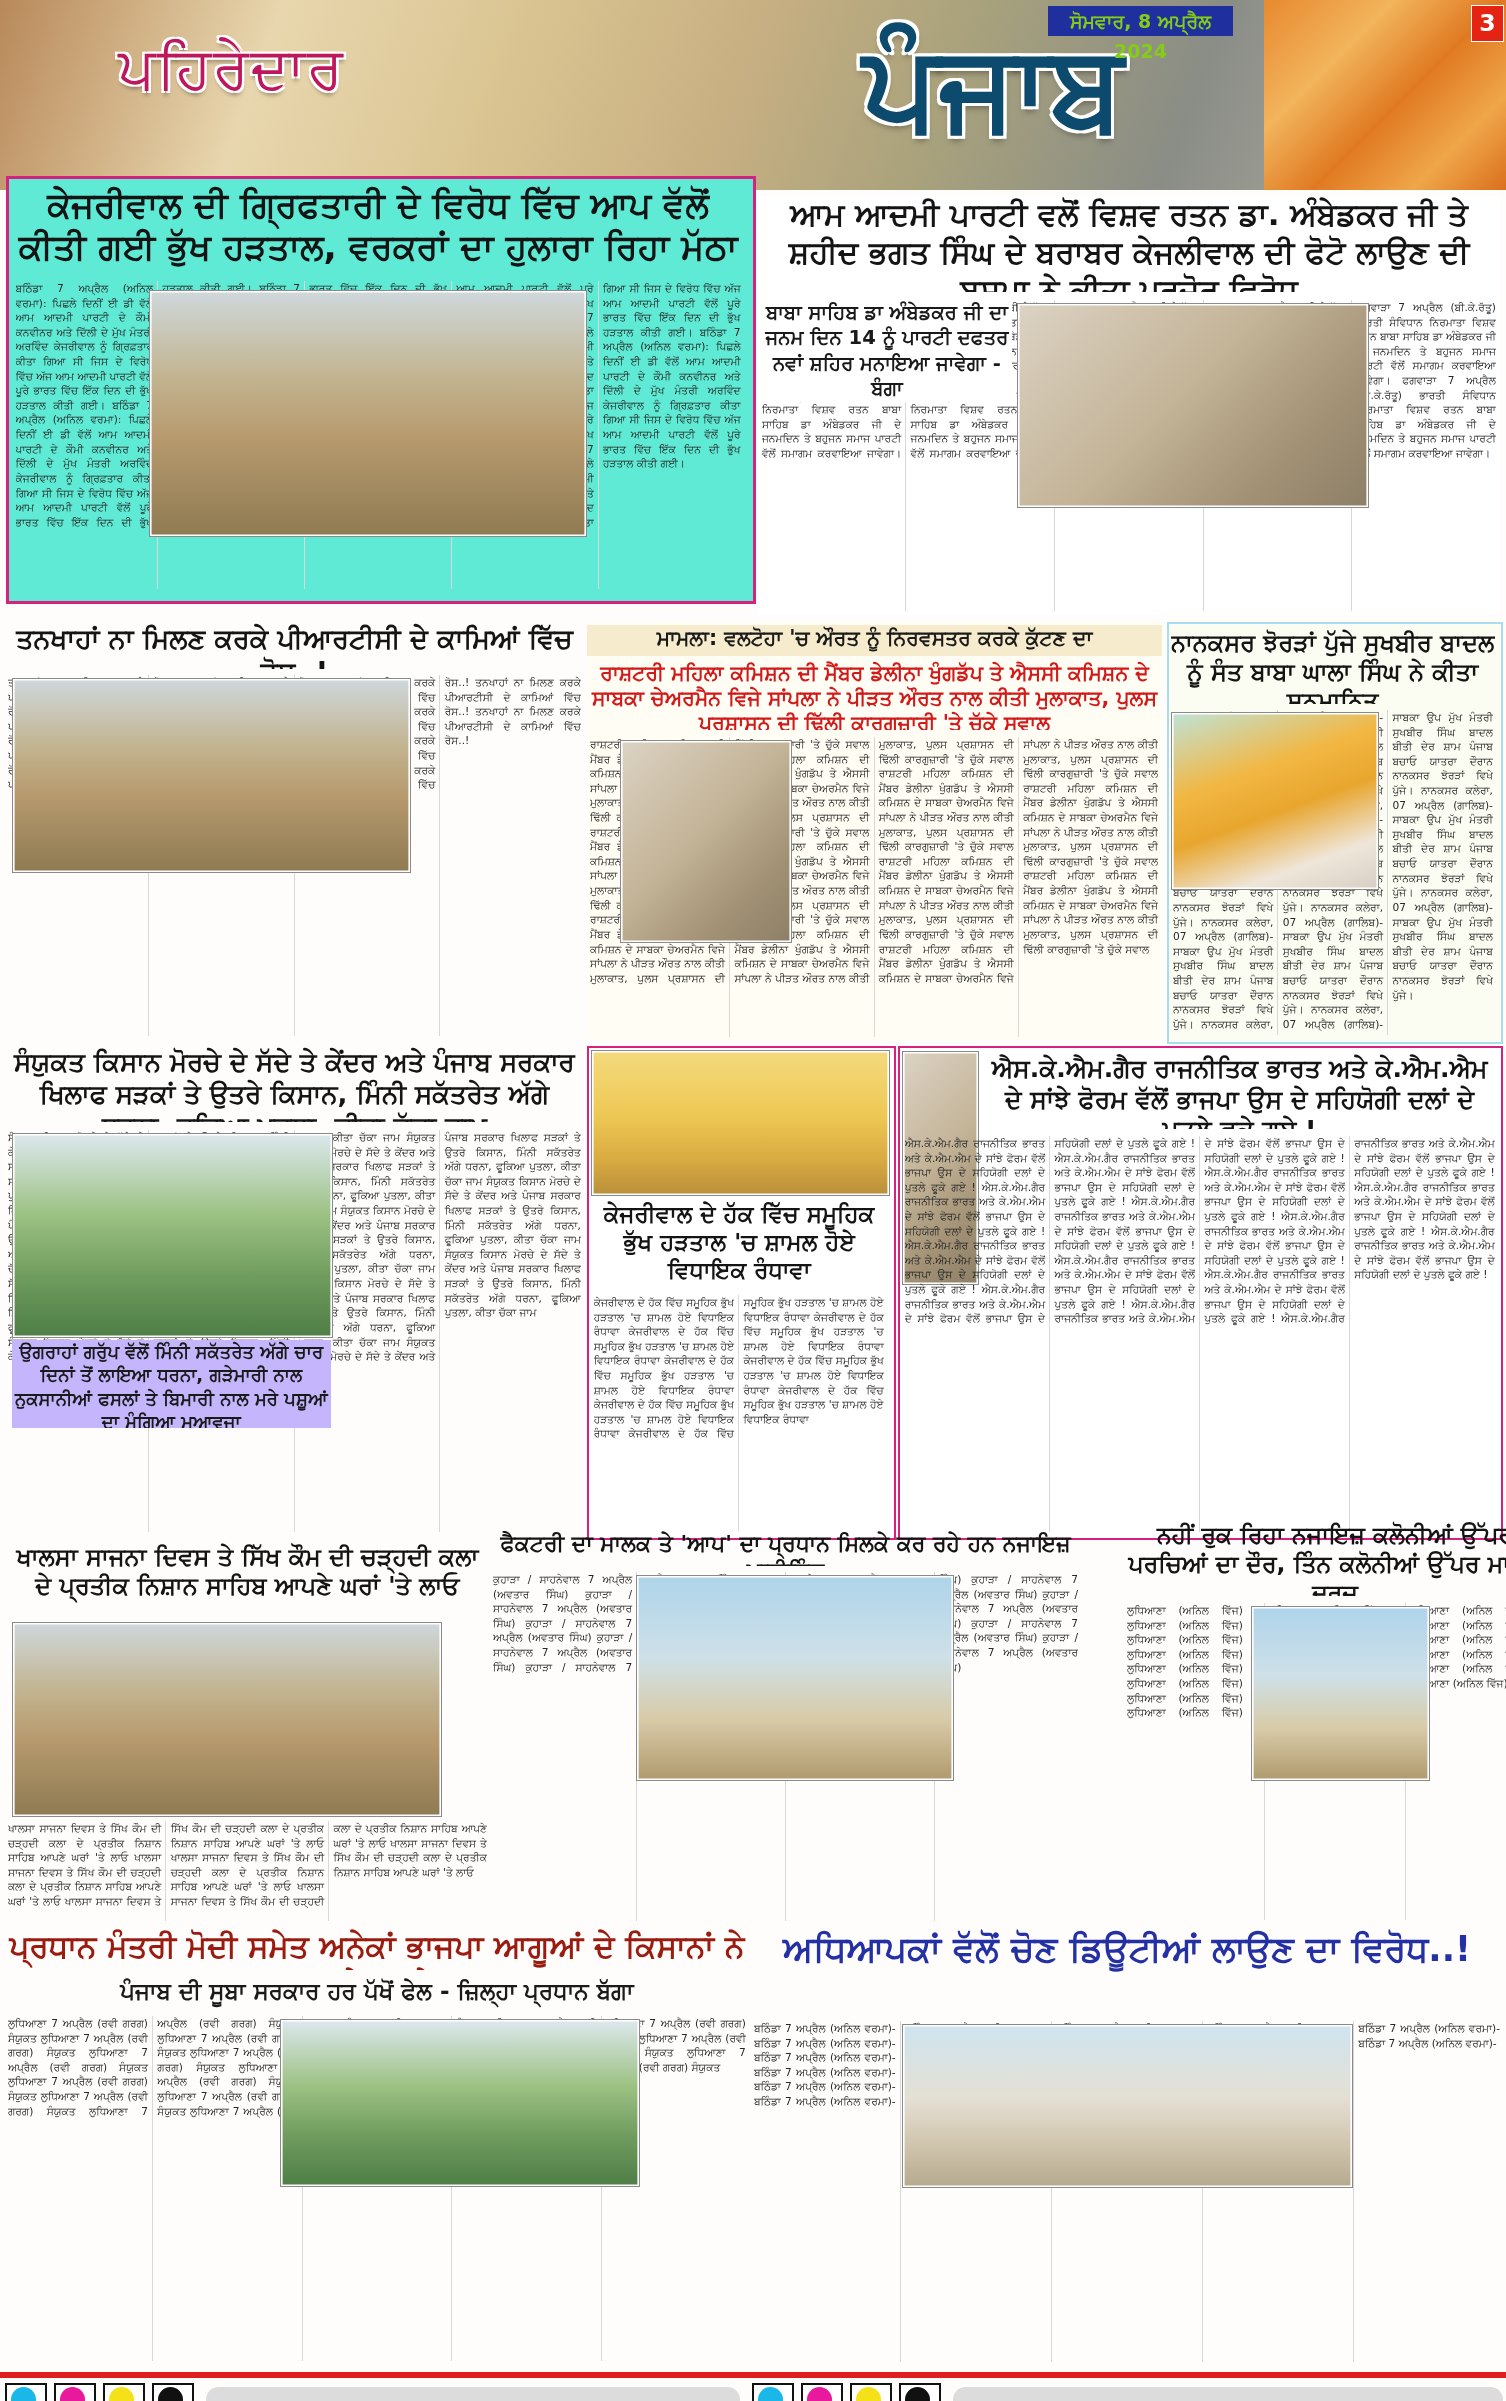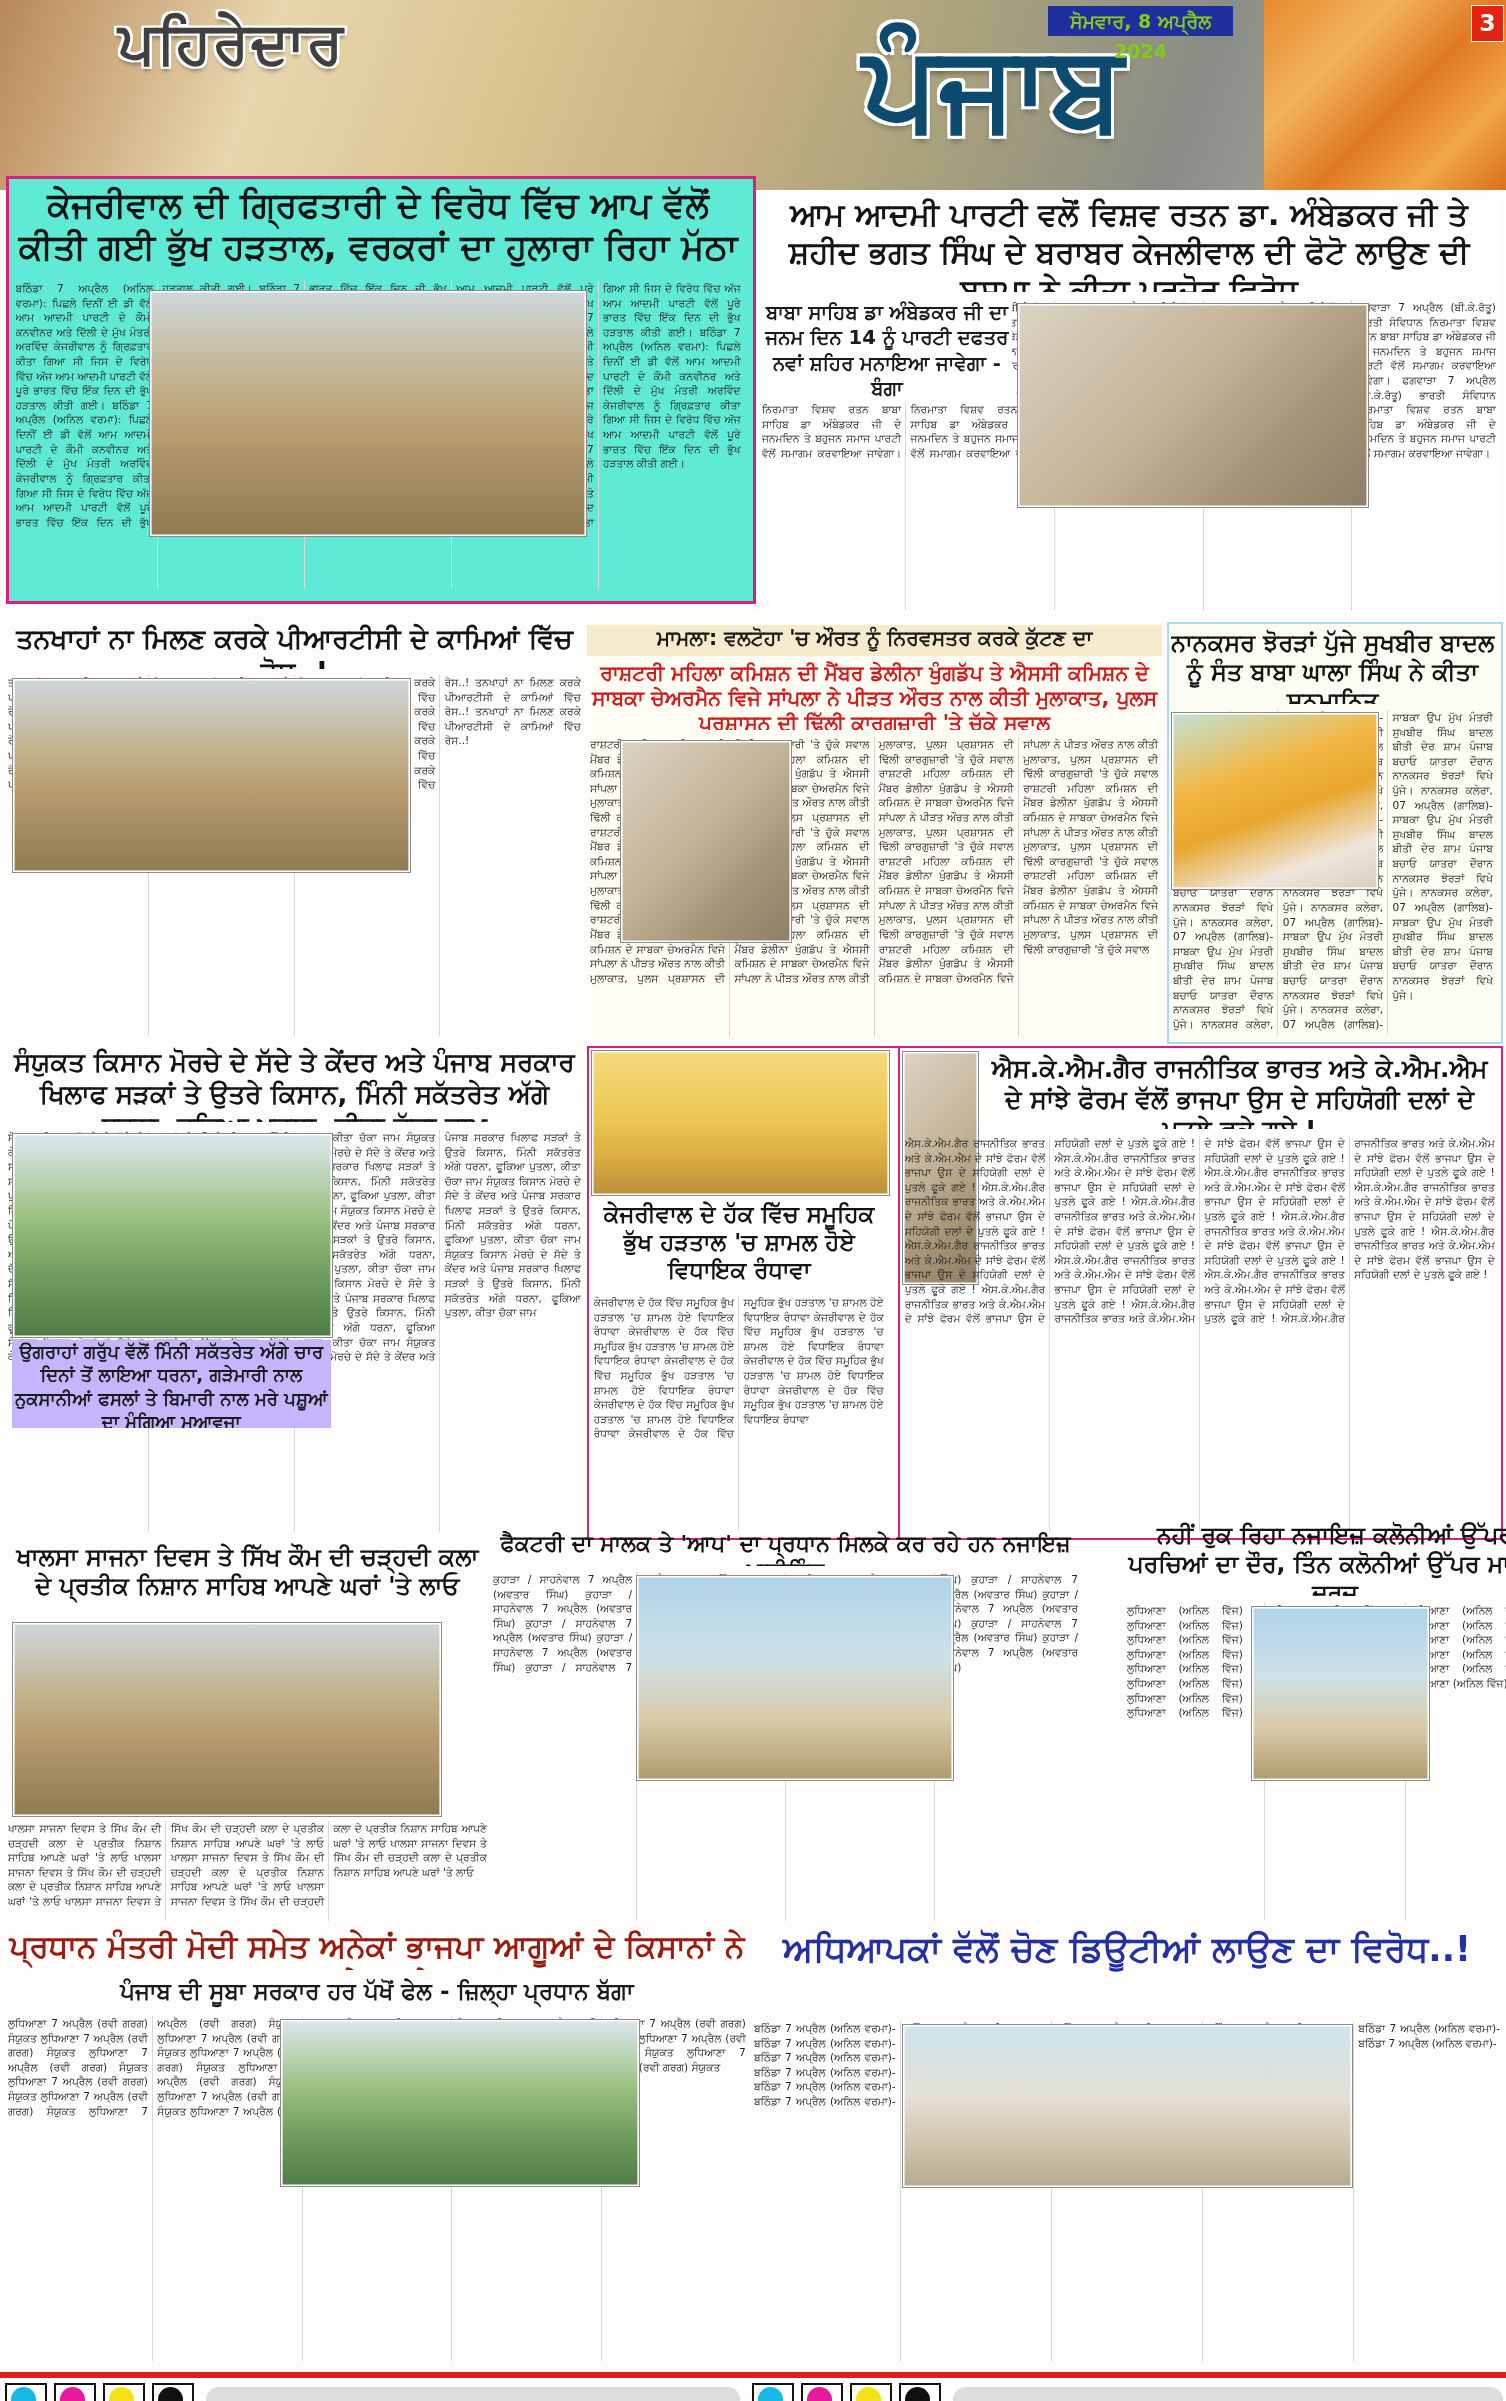--- a/index.html
+++ b/index.html
@@ -1,22 +1,22 @@
 <!DOCTYPE html>
 <html style="font-size:12.6px"><head>
 <meta charset="utf-8">
 <style>
   html,body{margin:0;padding:0;background:#ffffff;}
   .page{position:relative;width:1506px;height:2401px;background:#fffdfb;overflow:hidden;
         font-family:"DejaVu Sans",sans-serif;color:#1a1a1a;}
   .abs{position:absolute;}
   
   .masthead-art{background:linear-gradient(110deg,#b8895a 0%,#e8d6ae 18%,#d9c491 34%,#c9b083 48%,#a9a27c 62%,#8a8d86 78%,#b9b6ac 100%);}
-  .masthead-logo{font-size:58px;font-weight:bold;color:#404040;letter-spacing:1.6px;
-      text-shadow:-2.4px -2.4px 0 #fff,2.4px -2.4px 0 #fff,-2.4px 2.4px 0 #fff,2.4px 2.4px 0 #fff,0 3.9px 4.7px rgba(0,0,0,.4);}
+  .masthead-logo{font-size:58px;font-weight:normal;color:#be185d;letter-spacing:1.6px;
+      text-shadow:-2.4px -2.4px 0 #fff,2.4px -2.4px 0 #fff,-2.4px 2.4px 0 #fff,2.4px 2.4px 0 #fff,0 3.9px 4.7px rgba(0,0,0,.4);margin-top:25px;}
   .punjab-title{font-size:118px;font-weight:bold;color:#0c4a6e;line-height:1;
       text-shadow:-3.1px -3.1px 0 #fff,3.1px -3.1px 0 #fff,-3.1px 3.1px 0 #fff,3.1px 3.1px 0 #fff,0 4.7px 6.3px rgba(0,0,0,.35);}
   .date-box{background:#1f2f9e;color:#84cc16;font-size:19px;font-weight:bold;text-align:center;line-height:30px;}
   .pageno-box{background:#e42313;color:#fff;font-size:23.6px;font-weight:bold;text-align:center;line-height:35px;border:1.6px solid #fff;}
   .kids-photo{background:linear-gradient(135deg,#e8892f 0%,#f2b45c 30%,#e07a22 55%,#f0a64a 78%,#d96f1e 100%);}
   
   .headline{font-weight:bold;color:#141414;text-align:center;line-height:1.22;overflow:hidden;}
   .subhead{font-weight:bold;color:#1a1a1a;text-align:center;line-height:1.3;overflow:hidden;}
   .body-text{font-size:10.6px;line-height:1.38;text-align:justify;color:#262626;overflow:hidden;}
   .cols2{column-count:2;column-gap:9.4px;column-rule:0.8px solid #d8d8d8;}
@@ -81,21 +81,21 @@
     <div class="photo ph-siropa abs" style="left:2.4px;top:88px;width:206px;height:176px;"></div>
   </div>
 
   <div class="abs" style="left:7.9px;top:1044px;width:573px;height:493px;">
     <div class="headline abs" style="left:0;top:3.1px;width:573px;height:75px;font-size:26px;">ਸੰਯੁਕਤ ਕਿਸਾਨ ਮੋਰਚੇ ਦੇ ਸੱਦੇ ਤੇ ਕੇਂਦਰ ਅਤੇ ਪੰਜਾਬ ਸਰਕਾਰ ਖਿਲਾਫ ਸੜਕਾਂ ਤੇ ਉਤਰੇ ਕਿਸਾਨ, ਮਿੰਨੀ ਸਕੱਤਰੇਤ ਅੱਗੇ ਧਰਨਾ, ਫੂਕਿਆ ਪੁਤਲਾ, ਕੀਤਾ ਚੱਕਾ ਜਾਮ</div>
     <div class="body-text cols4 abs" style="left:0;top:86px;width:573px;height:402px;">ਸੰਯੁਕਤ ਕਿਸਾਨ ਮੋਰਚੇ ਦੇ ਸੱਦੇ ਤੇ ਕੇਂਦਰ ਅਤੇ ਪੰਜਾਬ ਸਰਕਾਰ ਖਿਲਾਫ ਸੜਕਾਂ ਤੇ ਉਤਰੇ ਕਿਸਾਨ, ਮਿੰਨੀ ਸਕੱਤਰੇਤ ਅੱਗੇ ਧਰਨਾ, ਫੂਕਿਆ ਪੁਤਲਾ, ਕੀਤਾ ਚੱਕਾ ਜਾਮ ਸੰਯੁਕਤ ਕਿਸਾਨ ਮੋਰਚੇ ਦੇ ਸੱਦੇ ਤੇ ਕੇਂਦਰ ਅਤੇ ਪੰਜਾਬ ਸਰਕਾਰ ਖਿਲਾਫ ਸੜਕਾਂ ਤੇ ਉਤਰੇ ਕਿਸਾਨ, ਮਿੰਨੀ ਸਕੱਤਰੇਤ ਅੱਗੇ ਧਰਨਾ, ਫੂਕਿਆ ਪੁਤਲਾ, ਕੀਤਾ ਚੱਕਾ ਜਾਮ ਸੰਯੁਕਤ ਕਿਸਾਨ ਮੋਰਚੇ ਦੇ ਸੱਦੇ ਤੇ ਕੇਂਦਰ ਅਤੇ ਪੰਜਾਬ ਸਰਕਾਰ ਖਿਲਾਫ ਸੜਕਾਂ ਤੇ ਉਤਰੇ ਕਿਸਾਨ, ਮਿੰਨੀ ਸਕੱਤਰੇਤ ਅੱਗੇ ਧਰਨਾ, ਫੂਕਿਆ ਪੁਤਲਾ, ਕੀਤਾ ਚੱਕਾ ਜਾਮ ਸੰਯੁਕਤ ਕਿਸਾਨ ਮੋਰਚੇ ਦੇ ਸੱਦੇ ਤੇ ਕੇਂਦਰ ਅਤੇ ਪੰਜਾਬ ਸਰਕਾਰ ਖਿਲਾਫ ਸੜਕਾਂ ਤੇ ਉਤਰੇ ਕਿਸਾਨ, ਮਿੰਨੀ ਸਕੱਤਰੇਤ ਅੱਗੇ ਧਰਨਾ, ਫੂਕਿਆ ਪੁਤਲਾ, ਕੀਤਾ ਚੱਕਾ ਜਾਮ ਸੰਯੁਕਤ ਕਿਸਾਨ ਮੋਰਚੇ ਦੇ ਸੱਦੇ ਤੇ ਕੇਂਦਰ ਅਤੇ ਪੰਜਾਬ ਸਰਕਾਰ ਖਿਲਾਫ ਸੜਕਾਂ ਤੇ ਉਤਰੇ ਕਿਸਾਨ, ਮਿੰਨੀ ਸਕੱਤਰੇਤ ਅੱਗੇ ਧਰਨਾ, ਫੂਕਿਆ ਪੁਤਲਾ, ਕੀਤਾ ਚੱਕਾ ਜਾਮ ਸੰਯੁਕਤ ਕਿਸਾਨ ਮੋਰਚੇ ਦੇ ਸੱਦੇ ਤੇ ਕੇਂਦਰ ਅਤੇ ਪੰਜਾਬ ਸਰਕਾਰ ਖਿਲਾਫ ਸੜਕਾਂ ਤੇ ਉਤਰੇ ਕਿਸਾਨ, ਮਿੰਨੀ ਸਕੱਤਰੇਤ ਅੱਗੇ ਧਰਨਾ, ਫੂਕਿਆ ਪੁਤਲਾ, ਕੀਤਾ ਚੱਕਾ ਜਾਮ ਸੰਯੁਕਤ ਕਿਸਾਨ ਮੋਰਚੇ ਦੇ ਸੱਦੇ ਤੇ ਕੇਂਦਰ ਅਤੇ ਪੰਜਾਬ ਸਰਕਾਰ ਖਿਲਾਫ ਸੜਕਾਂ ਤੇ ਉਤਰੇ ਕਿਸਾਨ, ਮਿੰਨੀ ਸਕੱਤਰੇਤ ਅੱਗੇ ਧਰਨਾ, ਫੂਕਿਆ ਪੁਤਲਾ, ਕੀਤਾ ਚੱਕਾ ਜਾਮ ਸੰਯੁਕਤ ਕਿਸਾਨ ਮੋਰਚੇ ਦੇ ਸੱਦੇ ਤੇ ਕੇਂਦਰ ਅਤੇ ਪੰਜਾਬ ਸਰਕਾਰ ਖਿਲਾਫ ਸੜਕਾਂ ਤੇ ਉਤਰੇ ਕਿਸਾਨ, ਮਿੰਨੀ ਸਕੱਤਰੇਤ ਅੱਗੇ ਧਰਨਾ, ਫੂਕਿਆ ਪੁਤਲਾ, ਕੀਤਾ ਚੱਕਾ ਜਾਮ ਸੰਯੁਕਤ ਕਿਸਾਨ ਮੋਰਚੇ ਦੇ ਸੱਦੇ ਤੇ ਕੇਂਦਰ ਅਤੇ ਪੰਜਾਬ ਸਰਕਾਰ ਖਿਲਾਫ ਸੜਕਾਂ ਤੇ ਉਤਰੇ ਕਿਸਾਨ, ਮਿੰਨੀ ਸਕੱਤਰੇਤ ਅੱਗੇ ਧਰਨਾ, ਫੂਕਿਆ ਪੁਤਲਾ, ਕੀਤਾ ਚੱਕਾ ਜਾਮ ਸੰਯੁਕਤ ਕਿਸਾਨ ਮੋਰਚੇ ਦੇ ਸੱਦੇ ਤੇ ਕੇਂਦਰ ਅਤੇ ਪੰਜਾਬ ਸਰਕਾਰ ਖਿਲਾਫ ਸੜਕਾਂ ਤੇ ਉਤਰੇ ਕਿਸਾਨ, ਮਿੰਨੀ ਸਕੱਤਰੇਤ ਅੱਗੇ ਧਰਨਾ, ਫੂਕਿਆ ਪੁਤਲਾ, ਕੀਤਾ ਚੱਕਾ ਜਾਮ ਸੰਯੁਕਤ ਕਿਸਾਨ ਮੋਰਚੇ ਦੇ ਸੱਦੇ ਤੇ ਕੇਂਦਰ ਅਤੇ ਪੰਜਾਬ ਸਰਕਾਰ ਖਿਲਾਫ ਸੜਕਾਂ ਤੇ ਉਤਰੇ ਕਿਸਾਨ, ਮਿੰਨੀ ਸਕੱਤਰੇਤ ਅੱਗੇ ਧਰਨਾ, ਫੂਕਿਆ ਪੁਤਲਾ, ਕੀਤਾ ਚੱਕਾ ਜਾਮ ਸੰਯੁਕਤ ਕਿਸਾਨ ਮੋਰਚੇ ਦੇ ਸੱਦੇ ਤੇ ਕੇਂਦਰ ਅਤੇ ਪੰਜਾਬ ਸਰਕਾਰ ਖਿਲਾਫ ਸੜਕਾਂ ਤੇ ਉਤਰੇ ਕਿਸਾਨ, ਮਿੰਨੀ ਸਕੱਤਰੇਤ ਅੱਗੇ ਧਰਨਾ, ਫੂਕਿਆ ਪੁਤਲਾ, ਕੀਤਾ ਚੱਕਾ ਜਾਮ ਸੰਯੁਕਤ ਕਿਸਾਨ ਮੋਰਚੇ ਦੇ ਸੱਦੇ ਤੇ ਕੇਂਦਰ ਅਤੇ ਪੰਜਾਬ ਸਰਕਾਰ ਖਿਲਾਫ ਸੜਕਾਂ ਤੇ ਉਤਰੇ ਕਿਸਾਨ, ਮਿੰਨੀ ਸਕੱਤਰੇਤ ਅੱਗੇ ਧਰਨਾ, ਫੂਕਿਆ ਪੁਤਲਾ, ਕੀਤਾ ਚੱਕਾ ਜਾਮ</div>
     <div class="photo ph-green abs" style="left:3.9px;top:89px;width:319px;height:203px;"></div>
     <div class="subhead abs" style="left:3.9px;top:296px;width:319px;height:88px;background:#c4b5fd;font-size:18px;">ਉਗਰਾਹਾਂ ਗਰੁੱਪ ਵੱਲੋਂ ਮਿੰਨੀ ਸਕੱਤਰੇਤ ਅੱਗੇ ਚਾਰ ਦਿਨਾਂ ਤੋਂ ਲਾਇਆ ਧਰਨਾ, ਗੜੇਮਾਰੀ ਨਾਲ ਨੁਕਸਾਨੀਆਂ ਫਸਲਾਂ ਤੇ ਬਿਮਾਰੀ ਨਾਲ ਮਰੇ ਪਸ਼ੂਆਂ ਦਾ ਮੰਗਿਆ ਮੁਆਵਜਾ</div>
   </div>
 
-  <div class="abs" style="left:587px;top:1046px;width:305px;height:490px;border:2.4px solid #d6217e;background:#fff;padding-left:34px;">
+  <div class="abs" style="left:587px;top:1046px;width:305px;height:490px;border:2.4px solid #d6217e;background:#fff;">
     <div class="photo ph-tent abs" style="left:1.6px;top:1.6px;width:297px;height:144px;"></div>
     <div class="headline abs" style="left:3.1px;top:152px;width:294px;height:88px;font-size:23px;">ਕੇਜਰੀਵਾਲ ਦੇ ਹੱਕ ਵਿੱਚ ਸਮੂਹਿਕ ਭੁੱਖ ਹੜਤਾਲ 'ਚ ਸ਼ਾਮਲ ਹੋਏ ਵਿਧਾਇਕ ਰੰਧਾਵਾ</div>
     <div class="body-text cols2 abs" style="left:4.7px;top:247px;width:290px;height:236px;">ਕੇਜਰੀਵਾਲ ਦੇ ਹੱਕ ਵਿੱਚ ਸਮੂਹਿਕ ਭੁੱਖ ਹੜਤਾਲ 'ਚ ਸ਼ਾਮਲ ਹੋਏ ਵਿਧਾਇਕ ਰੰਧਾਵਾ ਕੇਜਰੀਵਾਲ ਦੇ ਹੱਕ ਵਿੱਚ ਸਮੂਹਿਕ ਭੁੱਖ ਹੜਤਾਲ 'ਚ ਸ਼ਾਮਲ ਹੋਏ ਵਿਧਾਇਕ ਰੰਧਾਵਾ ਕੇਜਰੀਵਾਲ ਦੇ ਹੱਕ ਵਿੱਚ ਸਮੂਹਿਕ ਭੁੱਖ ਹੜਤਾਲ 'ਚ ਸ਼ਾਮਲ ਹੋਏ ਵਿਧਾਇਕ ਰੰਧਾਵਾ ਕੇਜਰੀਵਾਲ ਦੇ ਹੱਕ ਵਿੱਚ ਸਮੂਹਿਕ ਭੁੱਖ ਹੜਤਾਲ 'ਚ ਸ਼ਾਮਲ ਹੋਏ ਵਿਧਾਇਕ ਰੰਧਾਵਾ ਕੇਜਰੀਵਾਲ ਦੇ ਹੱਕ ਵਿੱਚ ਸਮੂਹਿਕ ਭੁੱਖ ਹੜਤਾਲ 'ਚ ਸ਼ਾਮਲ ਹੋਏ ਵਿਧਾਇਕ ਰੰਧਾਵਾ ਕੇਜਰੀਵਾਲ ਦੇ ਹੱਕ ਵਿੱਚ ਸਮੂਹਿਕ ਭੁੱਖ ਹੜਤਾਲ 'ਚ ਸ਼ਾਮਲ ਹੋਏ ਵਿਧਾਇਕ ਰੰਧਾਵਾ ਕੇਜਰੀਵਾਲ ਦੇ ਹੱਕ ਵਿੱਚ ਸਮੂਹਿਕ ਭੁੱਖ ਹੜਤਾਲ 'ਚ ਸ਼ਾਮਲ ਹੋਏ ਵਿਧਾਇਕ ਰੰਧਾਵਾ ਕੇਜਰੀਵਾਲ ਦੇ ਹੱਕ ਵਿੱਚ ਸਮੂਹਿਕ ਭੁੱਖ ਹੜਤਾਲ 'ਚ ਸ਼ਾਮਲ ਹੋਏ ਵਿਧਾਇਕ ਰੰਧਾਵਾ</div>
   </div>
 
   <div class="abs" style="left:898px;top:1046px;width:601px;height:490px;border:2.4px solid #d6217e;background:#fff;">
     <div class="photo ph-indoor abs" style="left:2.4px;top:3.1px;width:75px;height:232px;"></div>
     <div class="headline abs" style="left:85px;top:6.3px;width:509px;height:75px;font-size:25px;">ਐਸ.ਕੇ.ਐਮ.ਗੈਰ ਰਾਜਨੀਤਿਕ ਭਾਰਤ ਅਤੇ ਕੇ.ਐਮ.ਐਮ ਦੇ ਸਾਂਝੇ ਫੋਰਮ ਵੱਲੋਂ ਭਾਜਪਾ ਉਸ ਦੇ ਸਹਿਯੋਗੀ ਦਲਾਂ ਦੇ ਪੁਤਲੇ ਫੂਕੇ ਗਏ !</div>
     <div class="body-text cols4 abs" style="left:4.7px;top:88px;width:590px;height:396px;">ਐਸ.ਕੇ.ਐਮ.ਗੈਰ ਰਾਜਨੀਤਿਕ ਭਾਰਤ ਅਤੇ ਕੇ.ਐਮ.ਐਮ ਦੇ ਸਾਂਝੇ ਫੋਰਮ ਵੱਲੋਂ ਭਾਜਪਾ ਉਸ ਦੇ ਸਹਿਯੋਗੀ ਦਲਾਂ ਦੇ ਪੁਤਲੇ ਫੂਕੇ ਗਏ ! ਐਸ.ਕੇ.ਐਮ.ਗੈਰ ਰਾਜਨੀਤਿਕ ਭਾਰਤ ਅਤੇ ਕੇ.ਐਮ.ਐਮ ਦੇ ਸਾਂਝੇ ਫੋਰਮ ਵੱਲੋਂ ਭਾਜਪਾ ਉਸ ਦੇ ਸਹਿਯੋਗੀ ਦਲਾਂ ਦੇ ਪੁਤਲੇ ਫੂਕੇ ਗਏ ! ਐਸ.ਕੇ.ਐਮ.ਗੈਰ ਰਾਜਨੀਤਿਕ ਭਾਰਤ ਅਤੇ ਕੇ.ਐਮ.ਐਮ ਦੇ ਸਾਂਝੇ ਫੋਰਮ ਵੱਲੋਂ ਭਾਜਪਾ ਉਸ ਦੇ ਸਹਿਯੋਗੀ ਦਲਾਂ ਦੇ ਪੁਤਲੇ ਫੂਕੇ ਗਏ ! ਐਸ.ਕੇ.ਐਮ.ਗੈਰ ਰਾਜਨੀਤਿਕ ਭਾਰਤ ਅਤੇ ਕੇ.ਐਮ.ਐਮ ਦੇ ਸਾਂਝੇ ਫੋਰਮ ਵੱਲੋਂ ਭਾਜਪਾ ਉਸ ਦੇ ਸਹਿਯੋਗੀ ਦਲਾਂ ਦੇ ਪੁਤਲੇ ਫੂਕੇ ਗਏ ! ਐਸ.ਕੇ.ਐਮ.ਗੈਰ ਰਾਜਨੀਤਿਕ ਭਾਰਤ ਅਤੇ ਕੇ.ਐਮ.ਐਮ ਦੇ ਸਾਂਝੇ ਫੋਰਮ ਵੱਲੋਂ ਭਾਜਪਾ ਉਸ ਦੇ ਸਹਿਯੋਗੀ ਦਲਾਂ ਦੇ ਪੁਤਲੇ ਫੂਕੇ ਗਏ ! ਐਸ.ਕੇ.ਐਮ.ਗੈਰ ਰਾਜਨੀਤਿਕ ਭਾਰਤ ਅਤੇ ਕੇ.ਐਮ.ਐਮ ਦੇ ਸਾਂਝੇ ਫੋਰਮ ਵੱਲੋਂ ਭਾਜਪਾ ਉਸ ਦੇ ਸਹਿਯੋਗੀ ਦਲਾਂ ਦੇ ਪੁਤਲੇ ਫੂਕੇ ਗਏ ! ਐਸ.ਕੇ.ਐਮ.ਗੈਰ ਰਾਜਨੀਤਿਕ ਭਾਰਤ ਅਤੇ ਕੇ.ਐਮ.ਐਮ ਦੇ ਸਾਂਝੇ ਫੋਰਮ ਵੱਲੋਂ ਭਾਜਪਾ ਉਸ ਦੇ ਸਹਿਯੋਗੀ ਦਲਾਂ ਦੇ ਪੁਤਲੇ ਫੂਕੇ ਗਏ ! ਐਸ.ਕੇ.ਐਮ.ਗੈਰ ਰਾਜਨੀਤਿਕ ਭਾਰਤ ਅਤੇ ਕੇ.ਐਮ.ਐਮ ਦੇ ਸਾਂਝੇ ਫੋਰਮ ਵੱਲੋਂ ਭਾਜਪਾ ਉਸ ਦੇ ਸਹਿਯੋਗੀ ਦਲਾਂ ਦੇ ਪੁਤਲੇ ਫੂਕੇ ਗਏ ! ਐਸ.ਕੇ.ਐਮ.ਗੈਰ ਰਾਜਨੀਤਿਕ ਭਾਰਤ ਅਤੇ ਕੇ.ਐਮ.ਐਮ ਦੇ ਸਾਂਝੇ ਫੋਰਮ ਵੱਲੋਂ ਭਾਜਪਾ ਉਸ ਦੇ ਸਹਿਯੋਗੀ ਦਲਾਂ ਦੇ ਪੁਤਲੇ ਫੂਕੇ ਗਏ ! ਐਸ.ਕੇ.ਐਮ.ਗੈਰ ਰਾਜਨੀਤਿਕ ਭਾਰਤ ਅਤੇ ਕੇ.ਐਮ.ਐਮ ਦੇ ਸਾਂਝੇ ਫੋਰਮ ਵੱਲੋਂ ਭਾਜਪਾ ਉਸ ਦੇ ਸਹਿਯੋਗੀ ਦਲਾਂ ਦੇ ਪੁਤਲੇ ਫੂਕੇ ਗਏ ! ਐਸ.ਕੇ.ਐਮ.ਗੈਰ ਰਾਜਨੀਤਿਕ ਭਾਰਤ ਅਤੇ ਕੇ.ਐਮ.ਐਮ ਦੇ ਸਾਂਝੇ ਫੋਰਮ ਵੱਲੋਂ ਭਾਜਪਾ ਉਸ ਦੇ ਸਹਿਯੋਗੀ ਦਲਾਂ ਦੇ ਪੁਤਲੇ ਫੂਕੇ ਗਏ ! ਐਸ.ਕੇ.ਐਮ.ਗੈਰ ਰਾਜਨੀਤਿਕ ਭਾਰਤ ਅਤੇ ਕੇ.ਐਮ.ਐਮ ਦੇ ਸਾਂਝੇ ਫੋਰਮ ਵੱਲੋਂ ਭਾਜਪਾ ਉਸ ਦੇ ਸਹਿਯੋਗੀ ਦਲਾਂ ਦੇ ਪੁਤਲੇ ਫੂਕੇ ਗਏ ! ਐਸ.ਕੇ.ਐਮ.ਗੈਰ ਰਾਜਨੀਤਿਕ ਭਾਰਤ ਅਤੇ ਕੇ.ਐਮ.ਐਮ ਦੇ ਸਾਂਝੇ ਫੋਰਮ ਵੱਲੋਂ ਭਾਜਪਾ ਉਸ ਦੇ ਸਹਿਯੋਗੀ ਦਲਾਂ ਦੇ ਪੁਤਲੇ ਫੂਕੇ ਗਏ ! ਐਸ.ਕੇ.ਐਮ.ਗੈਰ ਰਾਜਨੀਤਿਕ ਭਾਰਤ ਅਤੇ ਕੇ.ਐਮ.ਐਮ ਦੇ ਸਾਂਝੇ ਫੋਰਮ ਵੱਲੋਂ ਭਾਜਪਾ ਉਸ ਦੇ ਸਹਿਯੋਗੀ ਦਲਾਂ ਦੇ ਪੁਤਲੇ ਫੂਕੇ ਗਏ !</div>
   </div>

